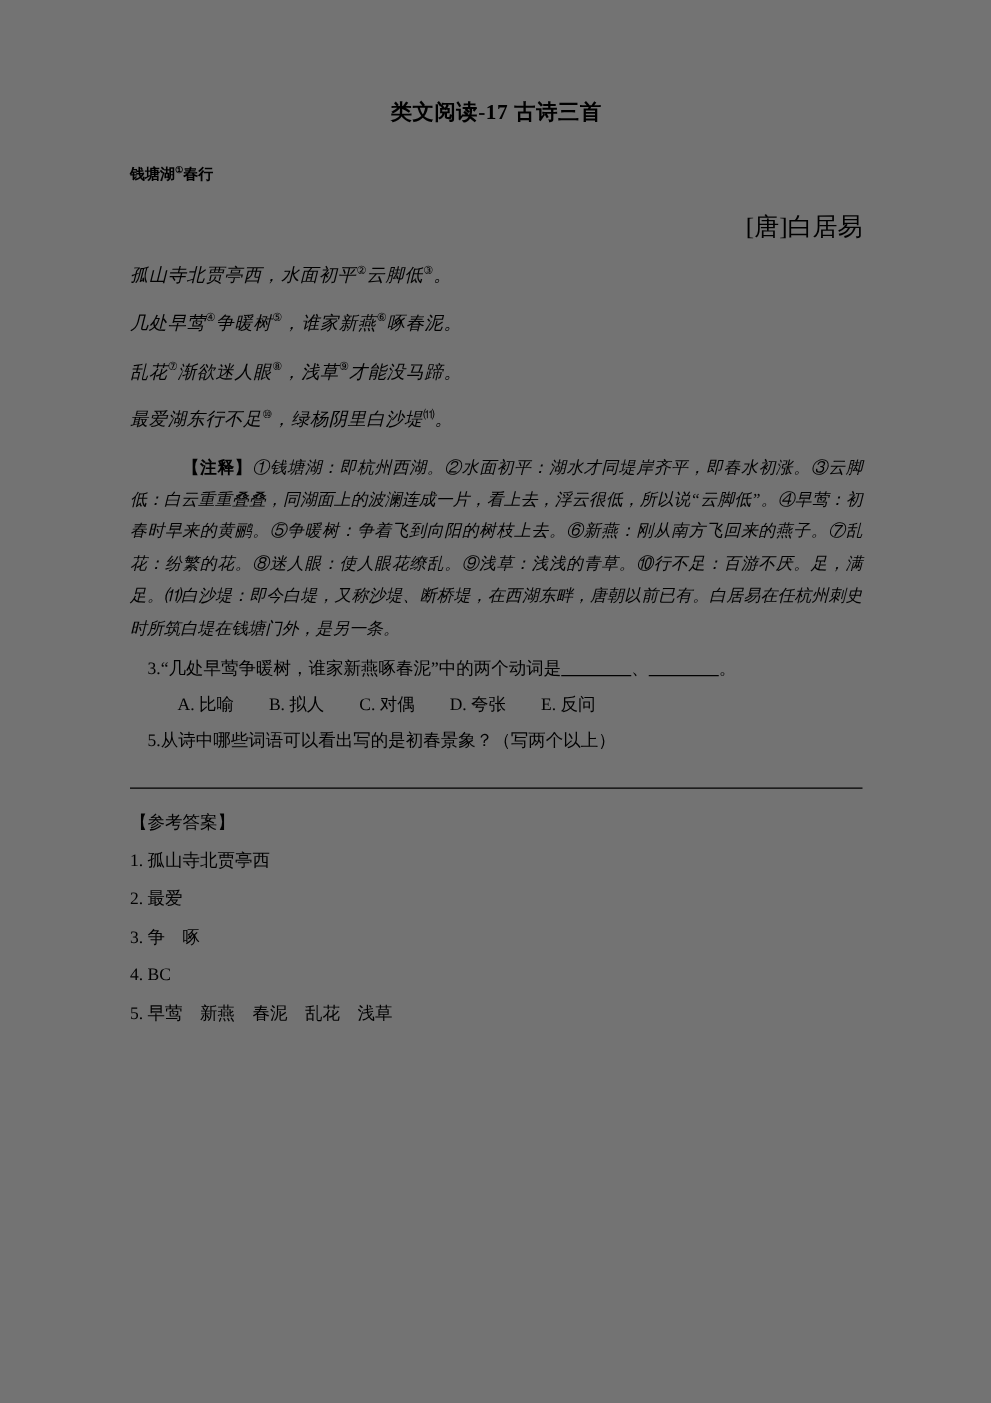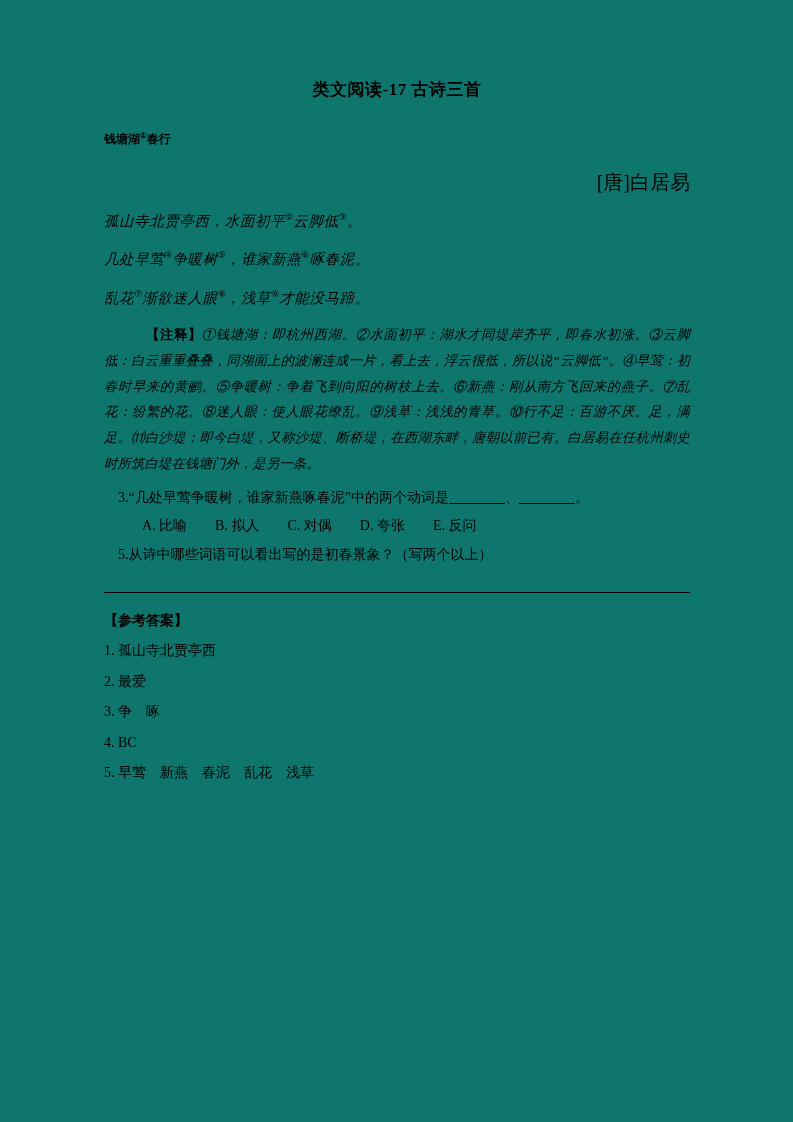--- a/index.html
+++ b/index.html
@@ -10,21 +10,21 @@
   body {
     font-family: "Liberation Serif", "DejaVu Serif", serif;
     color: #000000;
     -webkit-font-smoothing: antialiased;
   }
   .page {
     position: relative;
     width: 793px;
     height: 1122px;
     margin: 0 auto;
-    background: #0f766e;
+    background: #737373;
     overflow: hidden;
   }
   .content {
     position: absolute;
     left: 104px;
     top: 0;
     width: 586px;
   }
 
   
@@ -123,21 +123,21 @@
     border-top: 1.6px solid #000;
     margin: 22px 0 0 0;
     width: 586px;
   }
   .answers {
     margin: 13px 0 0 0;
     font-size: 14px;
     line-height: 2.18;
   }
   .answers .ans-head {
-    font-weight: 700;
+    font-weight: 400;
     margin: 0;
   }
   .answers .ans {
     margin: 0;
     white-space: pre;
   }
 </style>
 </head>
 <body>
 
@@ -154,20 +154,23 @@
 
     <div class="poem-body">
       <p class="poem-line">
         <span>孤山寺北贾亭西，水面初平</span><sup class="fn">②</sup><span>云脚低</span><sup class="fn">③</sup><span>。</span>
       </p>
       <p class="poem-line">
         <span>几处早莺</span><sup class="fn">④</sup><span>争暖树</span><sup class="fn">⑤</sup><span>，谁家新燕</span><sup class="fn">⑥</sup><span>啄春泥。</span>
       </p>
       <p class="poem-line">
         <span>乱花</span><sup class="fn">⑦</sup><span>渐欲迷人眼</span><sup class="fn">⑧</sup><span>，浅草</span><sup class="fn">⑨</sup><span>才能没马蹄。</span>
+      </p>
+      <p class="poem-line">
+        <span>最爱湖东行不足</span><sup class="fn">⑩</sup><span>，绿杨阴里白沙堤</span><sup class="fn">⑾</sup><span>。</span>
       </p>
     </div>
 
     <p class="notes"><span class="lbl">【注释】</span><span>①钱塘湖：即杭州西湖。②水面初平：湖水才同堤岸齐平，即春水初涨。③云脚低：白云重重叠叠，同湖面上的波澜连成一片，看上去，浮云很低，所以说“云脚低”。④早莺：初春时早来的黄鹂。⑤争暖树：争着飞到向阳的树枝上去。⑥新燕：刚从南方飞回来的燕子。⑦乱花：纷繁的花。⑧迷人眼：使人眼花缭乱。⑨浅草：浅浅的青草。⑩行不足：百游不厌。足，满足。⑾白沙堤：即今白堤，又称沙堤、断桥堤，在西湖东畔，唐朝以前已有。白居易在任杭州刺史时所筑白堤在钱塘门外，是另一条。</span></p>
 
     <div class="questions">
 
 
 
       <p class="q"><span>3.</span><span>“几处早莺争暖树，谁家新燕啄春泥”中的两个动词是</span><span class="blank blank-mid"></span><span>、</span><span class="blank blank-mid"></span><span>。</span></p>

